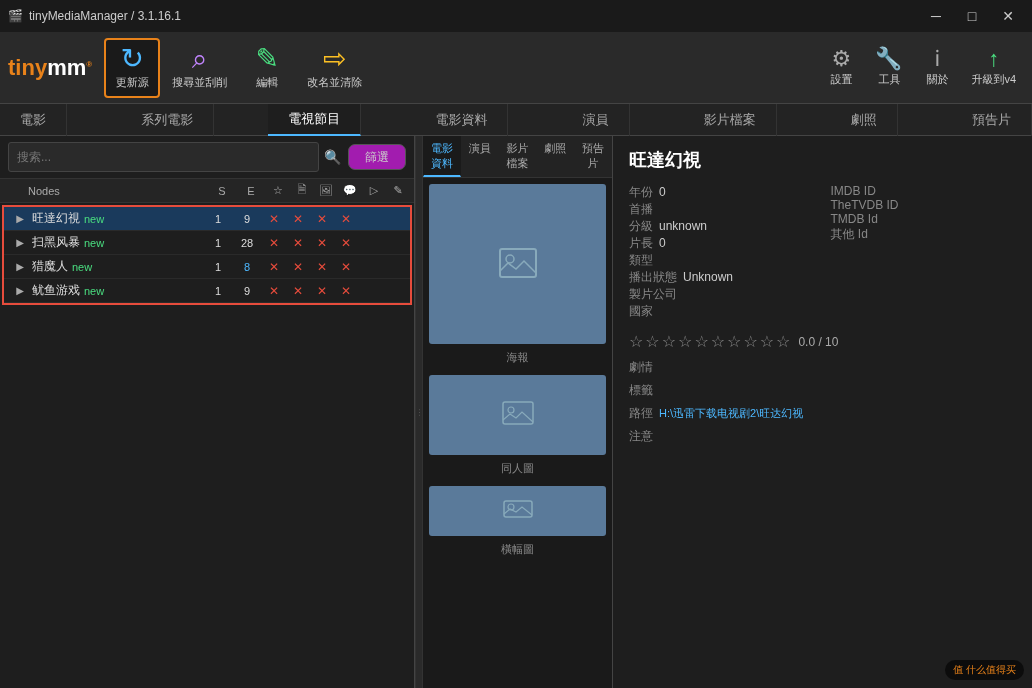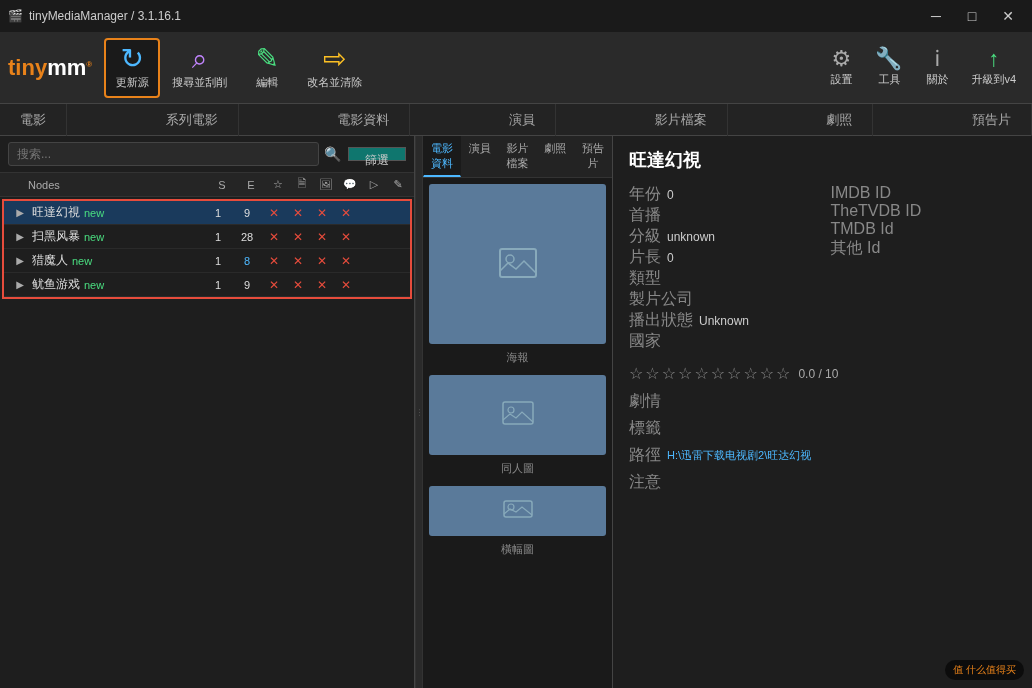--- a/index.html
+++ b/index.html
@@ -170,35 +170,35 @@
       border-bottom: 1px solid #333;
     }
     .search-input {
       flex: 1;
       background: #2a2a2a;
       border: 1px solid #444;
       border-radius: 3px;
       color: #ccc;
       padding: 4px 8px;
       font-size: 12px;
-      height: 24px;
+      height: 30px;
     }
     .search-icon {
       color: #aaa;
       font-size: 14px;
     }
     .filter-btn {
-      background: #0f766e;
+      background: #a21caf;
       border: 1px solid #555;
-      border-radius: 0;
+      border-radius: 7px;
       color: #ccc;
       padding: 4px 16px;
       cursor: pointer;
       font-size: 12px;
-      height: 14px;
+      height: 26px;
     }
 
     
     .table-header {
       display: grid;
       grid-template-columns: 24px 1fr 28px 30px 24px 24px 24px 24px 24px 24px;
       align-items: center;
       padding: 2px 4px;
       background: #252525;
       border-bottom: 1px solid #333;
@@ -349,21 +349,21 @@
       gap: 6px 16px;
       margin-bottom: 12px;
     }
     .detail-row {
       display: flex;
       gap: 6px;
       align-items: baseline;
     }
     .detail-label {
       color: #888;
-      font-size: 16px;
+      font-size: 12px;
       white-space: nowrap;
     }
     .detail-value {
       color: #ccc;
       font-size: 12px;
     }
     .detail-full-row {
       display: flex;
       gap: 6px;
       margin-bottom: 6px;
@@ -481,20 +481,21 @@
     <button class="toolbar-btn">
       <span class="toolbar-icon icon-upgrade">↑</span>
       <span class="toolbar-label">升級到v4</span>
     </button>
   </div>
 </div>
 
 <div id="navtabs">
   <div class="nav-tab">電影</div>
   <div class="nav-tab">系列電影</div>
+  <div class="nav-tab active">電視節目</div>
   <div class="nav-tab">電影資料</div>
   <div class="nav-tab">演員</div>
   <div class="nav-tab">影片檔案</div>
   <div class="nav-tab">劇照</div>
   <div class="nav-tab">預告片</div>
 </div>
 
 <div id="main">
 
   <div id="left-panel">
@@ -652,26 +653,26 @@
         </div>
         <div class="detail-row">
           <span class="detail-label">片長</span>
           <span class="detail-value">0</span>
         </div>
         <div class="detail-row">
           <span class="detail-label">類型</span>
           <span class="detail-value"></span>
         </div>
         <div class="detail-row">
+          <span class="detail-label">播出狀態</span>
+          <span class="detail-value">Unknown</span>
+        </div>
+        <div class="detail-row">
           <span class="detail-label">製片公司</span>
           <span class="detail-value"></span>
-        </div>
-        <div class="detail-row">
-          <span class="detail-label">播出狀態</span>
-          <span class="detail-value">Unknown</span>
         </div>
         <div class="detail-row">
           <span class="detail-label">國家</span>
           <span class="detail-value"></span>
         </div>
       </div>
 
       <div>
         <div class="detail-row">
           <span class="detail-label">IMDB ID</span>

